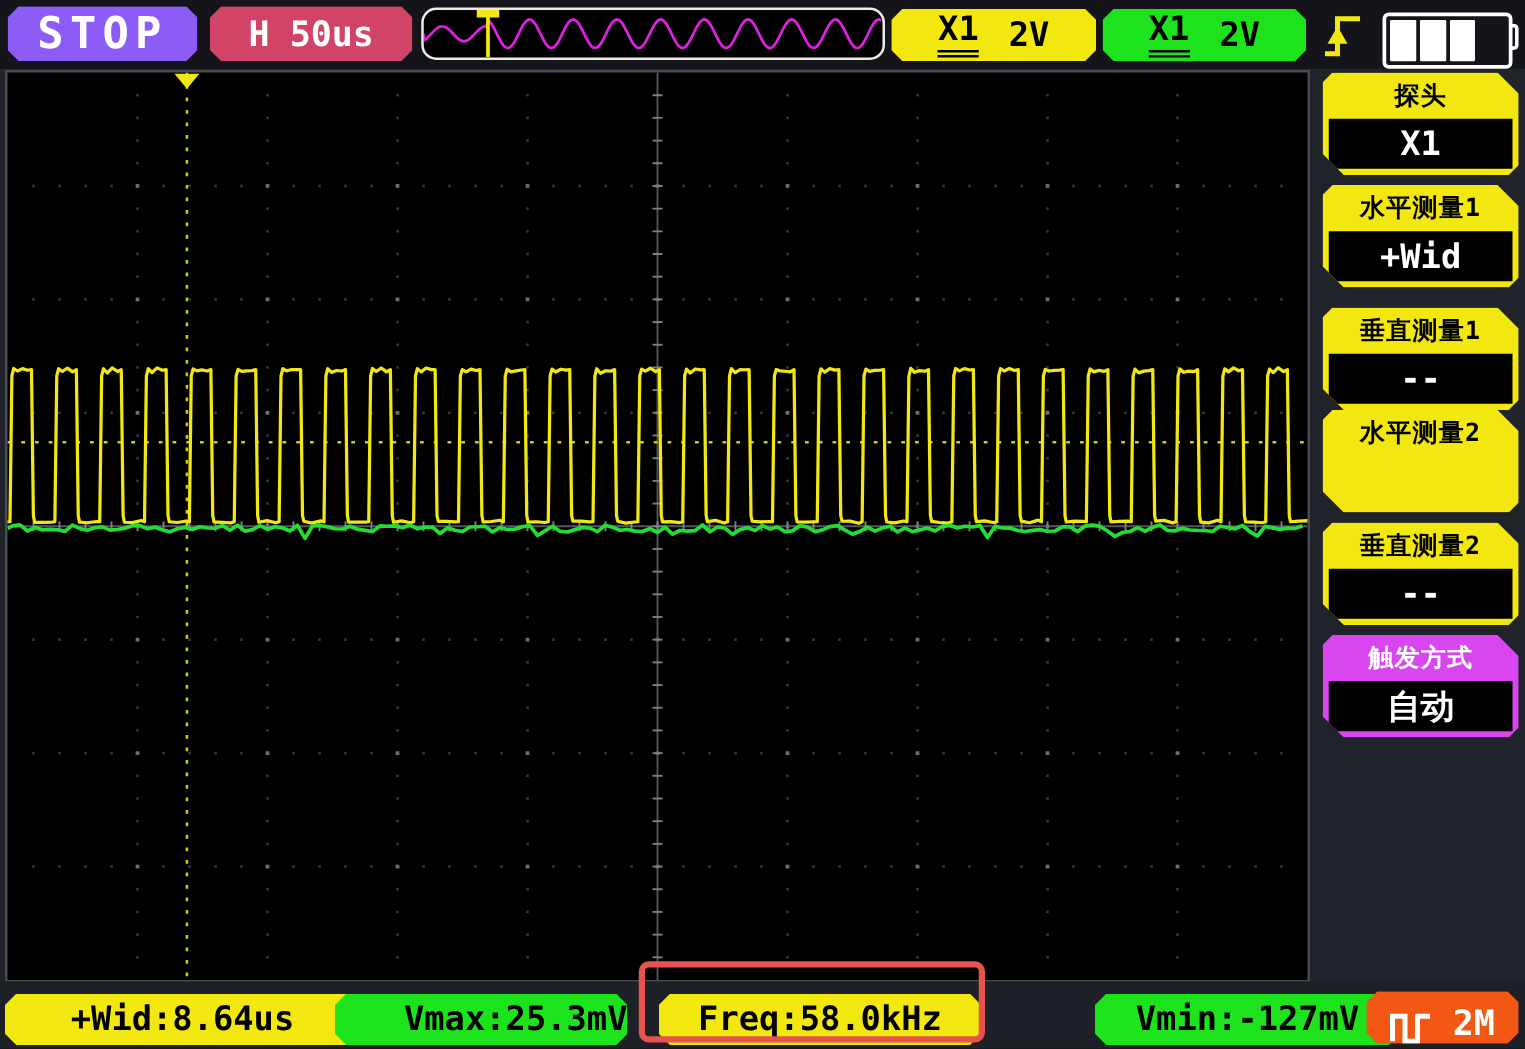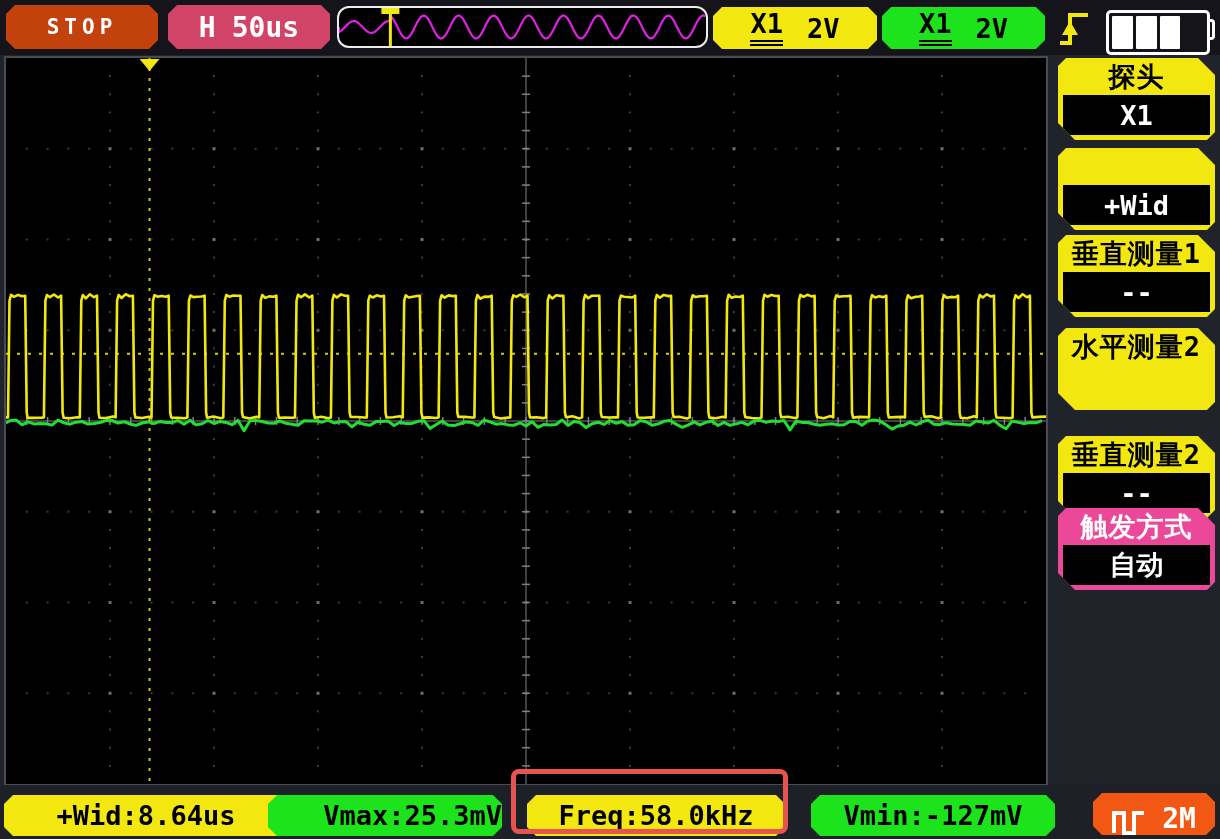--- a/index.html
+++ b/index.html
@@ -6,40 +6,40 @@
   #app{
     position:relative;width:1220px;height:839px;overflow:hidden;
     background:#20242a;
     font-family:"DejaVu Sans Mono","DejaVu Sans",sans-serif;
     font-weight:bold;-webkit-font-smoothing:none;
   }
   
   .topbar{position:absolute;left:0;top:0;width:1220px;height:55px;background:#14141a;}
   .oct{clip-path:polygon(9px 0,calc(100% - 9px) 0,100% 9px,100% calc(100% - 9px),calc(100% - 9px) 100%,9px 100%,0 calc(100% - 9px),0 9px);}
   .tb-badge{position:absolute;display:flex;align-items:center;justify-content:center;}
-  .stop{left:6px;top:5px;width:152px;height:44px;background:#c2410c;color:#fff;font-size:21px;letter-spacing:5px;}
+  .stop{left:6px;top:5px;width:152px;height:44px;background:#8b5cf6;color:#fff;font-size:35px;letter-spacing:5px;}
   .timebase{left:168px;top:5px;width:162px;height:44px;background:#d24467;color:#fff;font-size:28px;gap:16px;}
   .preview{left:337px;top:6px;width:371px;height:42px;background:#000;border:2px solid #ececec;border-radius:12px;box-sizing:border-box;overflow:hidden;}
   .chbadge{top:7px;height:42px;color:#000;font-size:27px;gap:24px;}
   .ch1{left:713px;width:164px;background:#f2e70e;}
   .ch2{left:882px;width:163px;background:#1de31d;}
   .probe-x{border-bottom:6px double #000;line-height:1.05;padding-bottom:1px;}
   .trigicon{position:absolute;left:1056px;top:7px;width:36px;height:40px;}
   .battery{position:absolute;left:1106px;top:10px;width:92px;height:33px;border:3px solid #fff;border-radius:5px;display:flex;gap:3px;padding:3px;box-sizing:content-box;background:#14141a;}
   .battery .seg{flex:1;border-radius:1px;}
   .battery .seg.full{background:#fff;}
   .battery .seg.empty{background:transparent;}
   .bat-nub{position:absolute;left:1207px;top:19px;width:5px;height:15px;border:3px solid #fff;border-left:none;border-radius:0 4px 4px 0;}
   
   #display{position:absolute;left:4px;top:56px;width:1044px;height:730px;background:#000;border:2px solid #484c52;box-sizing:border-box;}
   
   .menu-item{position:absolute;left:1058px;width:157px;height:82px;background:#f2e70e;
     clip-path:polygon(8px 0,calc(100% - 17px) 0,100% 17px,100% calc(100% - 8px),calc(100% - 8px) 100%,17px 100%,0 calc(100% - 17px),0 8px);}
-  .menu-item.magenta{background:#ec4899;}
-  .menu-label{height:37px;display:flex;align-items:center;justify-content:center;font-size:27px;color:#000;letter-spacing:1px;}
+  .menu-item.magenta{background:#d946ef;}
+  .menu-label{height:37px;display:flex;align-items:center;justify-content:center;font-size:20px;color:#000;letter-spacing:1px;}
   .menu-item.magenta .menu-label{color:#fff;}
   .menu-value{position:absolute;left:5px;right:5px;bottom:5px;height:40px;background:#000;color:#fff;display:flex;align-items:center;justify-content:center;font-size:27px;}
   .menu-item.selected .menu-value{background:#f4f4ea;color:#000;}
   
   .bottombar{position:absolute;left:0;top:785px;width:1220px;height:54px;background:#1d2026;}
   .meas{position:absolute;top:10px;height:41px;display:flex;align-items:center;justify-content:center;color:#000;font-size:27px;}
   .meas.yellow{background:#f2e70e;}
   .meas.green{background:#1de31d;}
   .mem-badge{position:absolute;left:1093px;top:8px;width:122px;height:42px;background:#f25714;color:#fff;
     display:flex;align-items:flex-end;justify-content:center;gap:16px;font-size:28px;}
@@ -860,33 +860,34 @@
       </svg>
   </div>
 
   <div id="sidebar">
   <div class="menu-item" style="top: 58px;">
     <div class="menu-label">探头</div>
     <div class="menu-value">X1</div>
   </div>
 
   <div class="menu-item" style="top: 148px;">
+    <div class="menu-label">水平测量1</div>
     <div class="menu-value">+Wid</div>
   </div>
 
-  <div class="menu-item" style="top: 235px;">
+  <div class="menu-item" style="top: 246px;">
     <div class="menu-label">垂直测量1</div>
     <div class="menu-value">--</div>
   </div>
 
   <div class="menu-item selected" style="top: 328px;">
     <div class="menu-label">水平测量2</div>
   </div>
 
-  <div class="menu-item" style="top: 436px; text-align: right;">
+  <div class="menu-item" style="top: 418px; text-align: right;">
     <div class="menu-label">垂直测量2</div>
     <div class="menu-value">--</div>
   </div>
 
   <div class="menu-item magenta" style="top: 508px;">
     <div class="menu-label">触发方式</div>
     <div class="menu-value">自动</div>
   </div>
 </div>
 
@@ -897,21 +898,21 @@
   </div>
 
   <div class="meas oct green" style="left: 268px; width: 234px; justify-content: flex-end;">
     <span>Vmax:25.3mV</span>
   </div>
 
   <div class="meas oct yellow" style="left: 527px; width: 258px; text-align: center;">
     <span>Freq:58.0kHz</span>
   </div>
 
-  <div class="meas oct green" style="left: 811px; width: 244px;">
+  <div class="meas oct green" style="left: 876px; width: 244px;">
     <span>Vmin:-127mV</span>
   </div>
 </div>
     <div class="mem-badge oct">
       <svg width="34" height="26" viewBox="0 0 34 26">
         <path d="M2 24 V4 H12 V24 H22 V4 H32" fill="none" stroke="#fff" stroke-width="4"></path>
       </svg>
       <span>2M</span>
     </div>
   </div>

